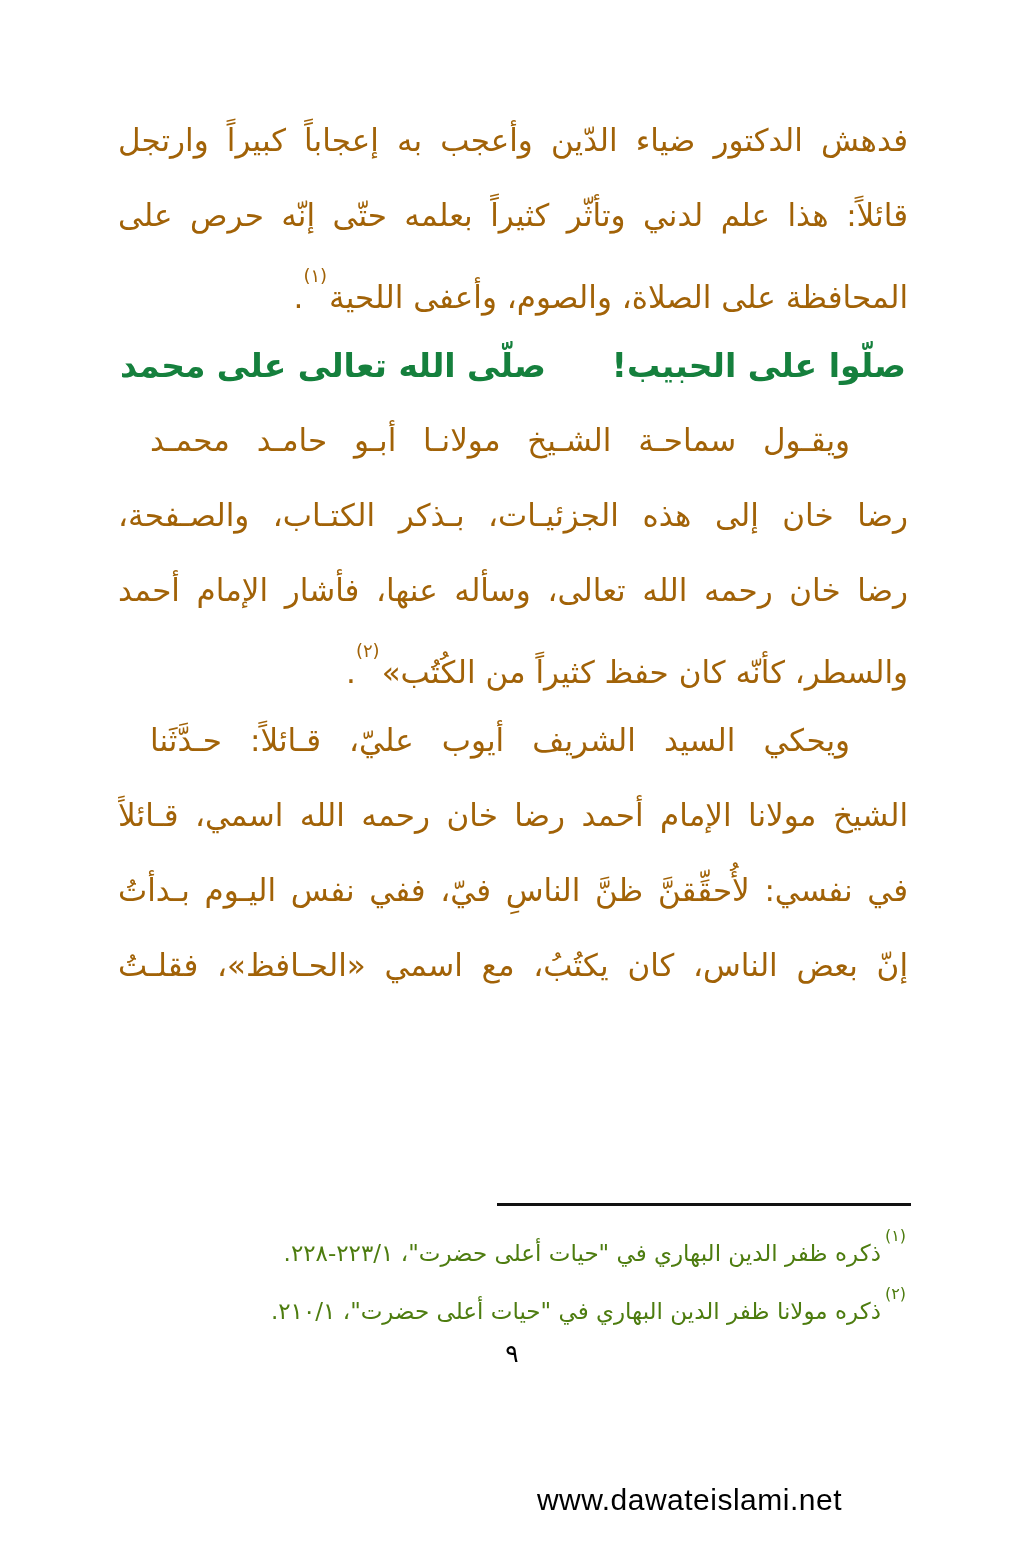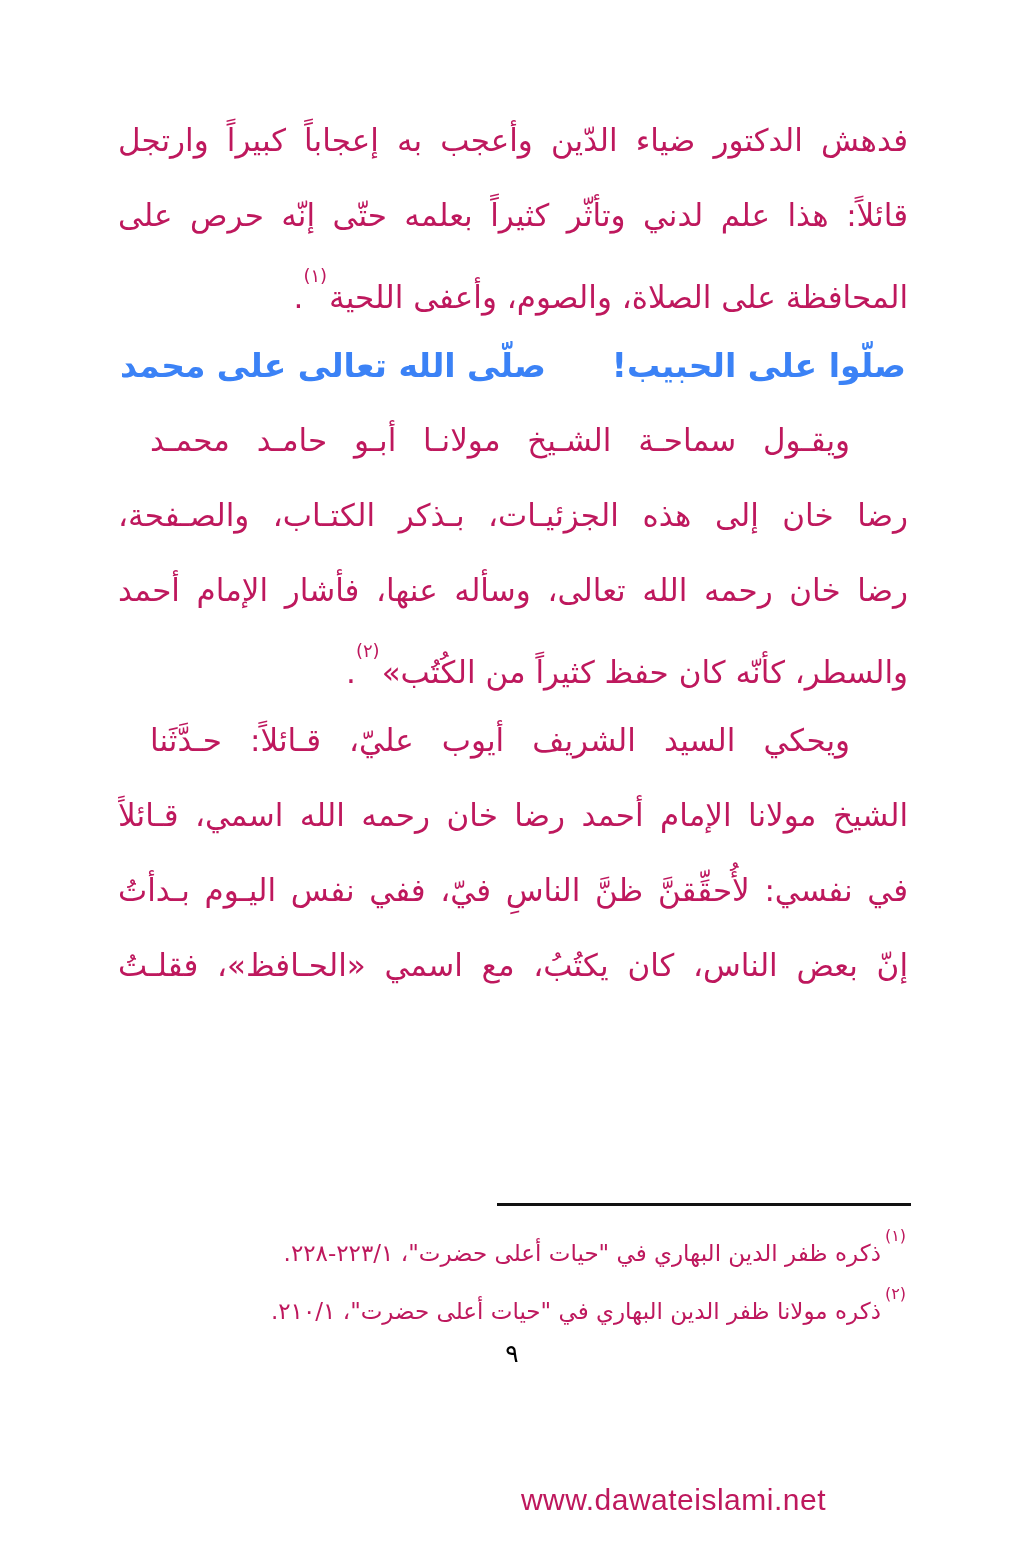--- a/index.html
+++ b/index.html
@@ -20,40 +20,40 @@
     position: absolute;
     top: 103px;
     right: 116px;
     width: 790px;
   }
   .line {
     font-family: "DejaVu Sans", sans-serif;
     font-size: 31px;
     line-height: 75px;
     height: 75px;
-    color: #be185d;
+    color: #a16207;
     text-align: justify;
     text-align-last: justify;
     overflow: hidden;
   }
   .line.last {
     text-align: left;
     text-align-last: right;
   }
   .line.indent {
     padding-right: 58px;
     margin-left: 32px;
   }
   .headline {
     font-family: "DejaVu Sans", sans-serif;
     font-weight: bold;
     font-size: 33px;
     line-height: 75px;
     height: 75px;
-    color: #3b82f6;
+    color: #15803d;
     text-align: center;
     text-align-last: center;
     white-space: nowrap;
   }
   .fn-ref {
     font-size: 18px;
     position: relative;
     top: -15px;
     margin-right: 2px;
   }
@@ -69,21 +69,21 @@
     position: absolute;
     top: 1221px;
     right: 118px;
     left: 110px;
     direction: rtl;
   }
   .footnote {
     font-family: "DejaVu Sans", sans-serif;
     font-size: 23px;
     line-height: 52px;
-    color: #be185d;
+    color: #4d7c0f;
     text-align: right;
     white-space: nowrap;
     overflow: hidden;
   }
   .fn-marker {
     font-size: 16px;
     position: relative;
     top: -11px;
     margin-left: 4px;
   }
@@ -93,26 +93,26 @@
     left: 116px;
     width: 792px;
     text-align: center;
     font-family: "DejaVu Sans", sans-serif;
     font-size: 25px;
     color: #000000;
   }
   .footer-url {
     position: absolute;
     top: 1483px;
-    right: 198px;
+    right: 182px;
     direction: ltr;
     font-family: "Liberation Sans", sans-serif;
     font-size: 30px;
     letter-spacing: 0.5px;
-    color: #be185d;
+    color: #000000;
     margin-left: 14px;
   }
 </style>
 </head>
 <body>
 
 <div class="page">
   <main class="text-block" id="main-text">
       <div class="line">فدهش الدكتور ضياء الدّين وأعجب به إعجاباً كبيراً وارتجل</div>
       <div class="line">قائلاً: هذا علم لدني وتأثّر كثيراً بعلمه حتّى إنّه حرص على</div>

